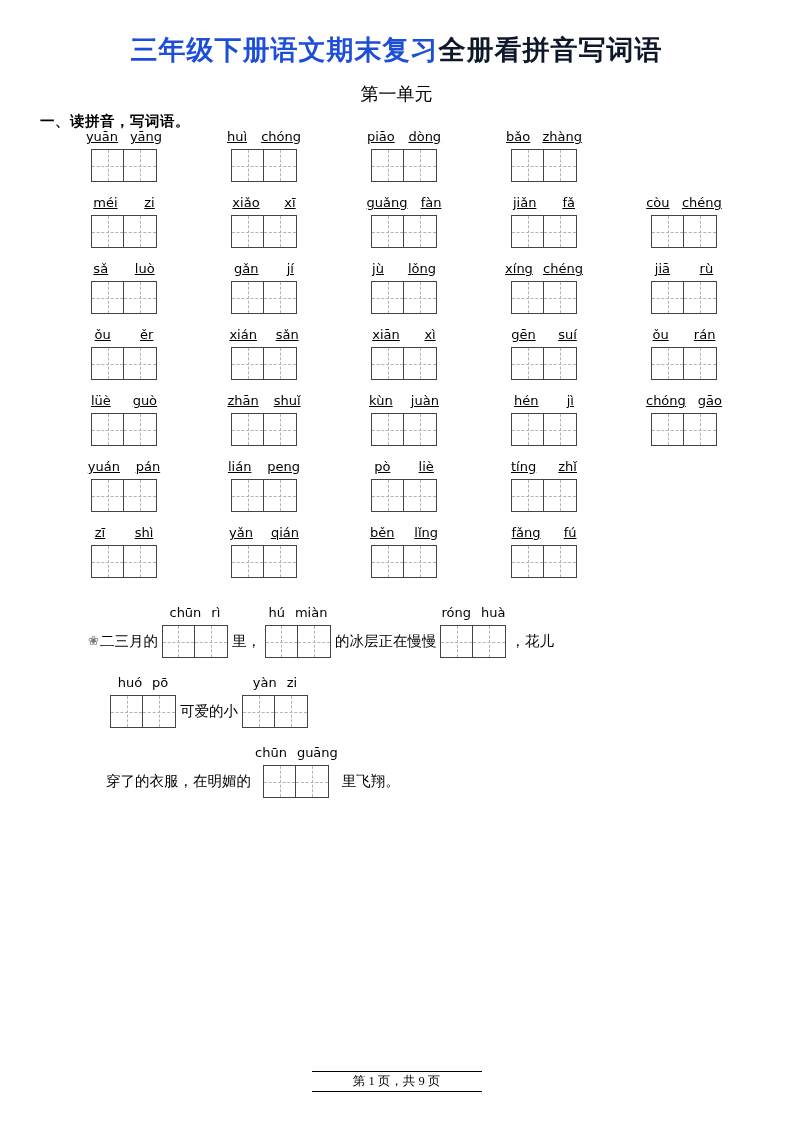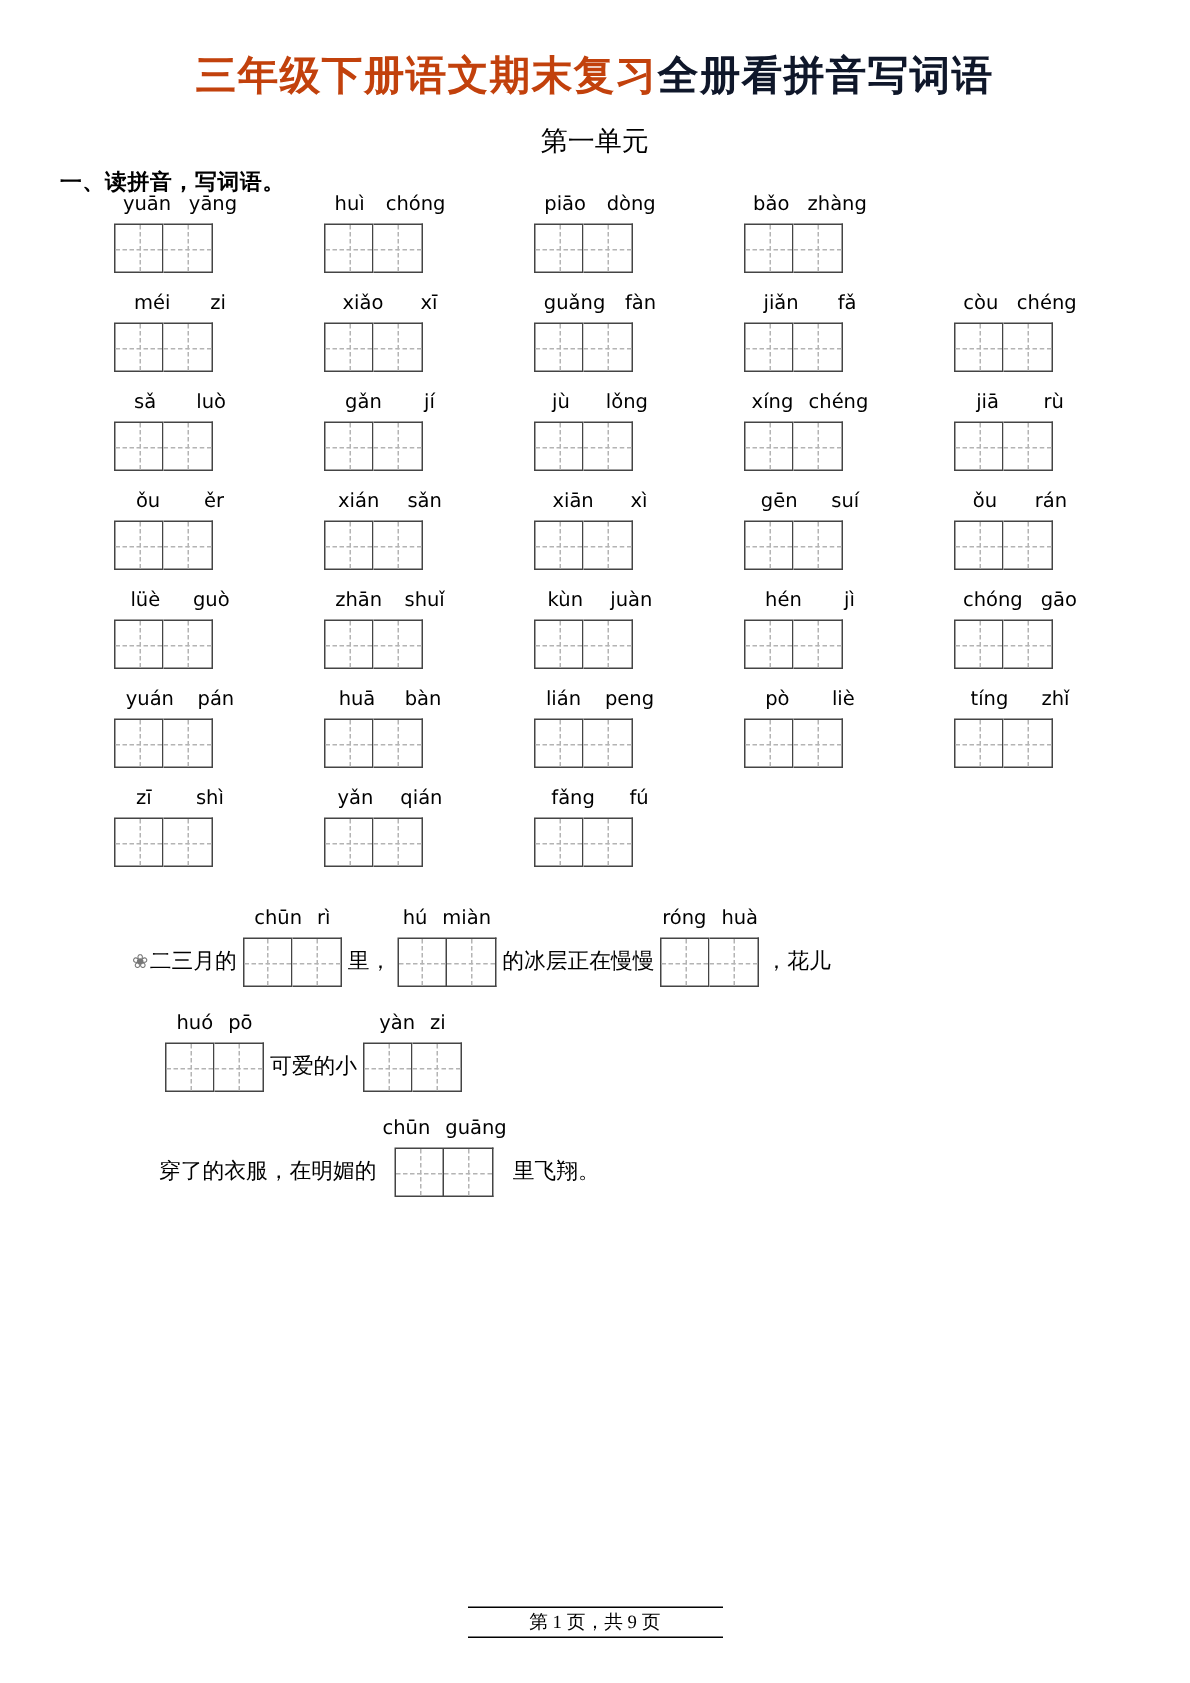--- a/index.html
+++ b/index.html
@@ -25,21 +25,21 @@
   
   .title {
     text-align: center;
     font-family: "Liberation Serif", serif;
     font-weight: bold;
     font-size: 27px;
     letter-spacing: 1px;
     padding-top: 32px;
     white-space: nowrap;
   }
-  .title .black { color: #c2410c; text-align: right; }
+  .title .black { color: #1d4ed8; text-align: right; }
   .title .red { color: #0f172a; }
 
   .subtitle {
     text-align: center;
     font-family: "Liberation Serif", serif;
     font-size: 18px;
     margin-top: 14px;
   }
 
   .section-label {
@@ -62,21 +62,22 @@
   .word-row {
     display: flex;
     justify-content: flex-start;
     padding-left: 48px;
     gap: 44px;
   }
   .word-cell {
     width: 96px;
     display: flex;
     flex-direction: column;
-    align-items: flex-start;
+    align-items: center;
+    text-decoration: underline;
   }
   .pinyin {
     font-family: "DejaVu Sans", sans-serif;
     font-size: 13px;
     line-height: 18px;
     height: 18px;
     white-space: nowrap;
     display: flex;
     justify-content: space-around;
     width: 88px;
@@ -442,30 +443,20 @@
             <span>yuán</span>
             <span>pán</span>
           </div>
           <div class="boxes">
             <div class="tz"></div>
             <div class="tz"></div>
           </div>
         </div>
         <div class="word-cell">
           <div class="pinyin">
-            <span>huā</span>
-            <span>bàn</span>
-          </div>
-          <div class="boxes">
-            <div class="tz"></div>
-            <div class="tz"></div>
-          </div>
-        </div>
-        <div class="word-cell">
-          <div class="pinyin">
             <span>lián</span>
             <span>peng</span>
           </div>
           <div class="boxes">
             <div class="tz"></div>
             <div class="tz"></div>
           </div>
         </div>
         <div class="word-cell">
           <div class="pinyin">
@@ -496,20 +487,30 @@
           </div>
           <div class="boxes">
             <div class="tz"></div>
             <div class="tz"></div>
           </div>
         </div>
         <div class="word-cell">
           <div class="pinyin">
             <span>yǎn</span>
             <span>qián</span>
+          </div>
+          <div class="boxes">
+            <div class="tz"></div>
+            <div class="tz"></div>
+          </div>
+        </div>
+        <div class="word-cell">
+          <div class="pinyin">
+            <span>běn</span>
+            <span>lǐng</span>
           </div>
           <div class="boxes">
             <div class="tz"></div>
             <div class="tz"></div>
           </div>
         </div>
         <div class="word-cell">
           <div class="pinyin">
             <span>fǎng</span>
             <span>fú</span>

